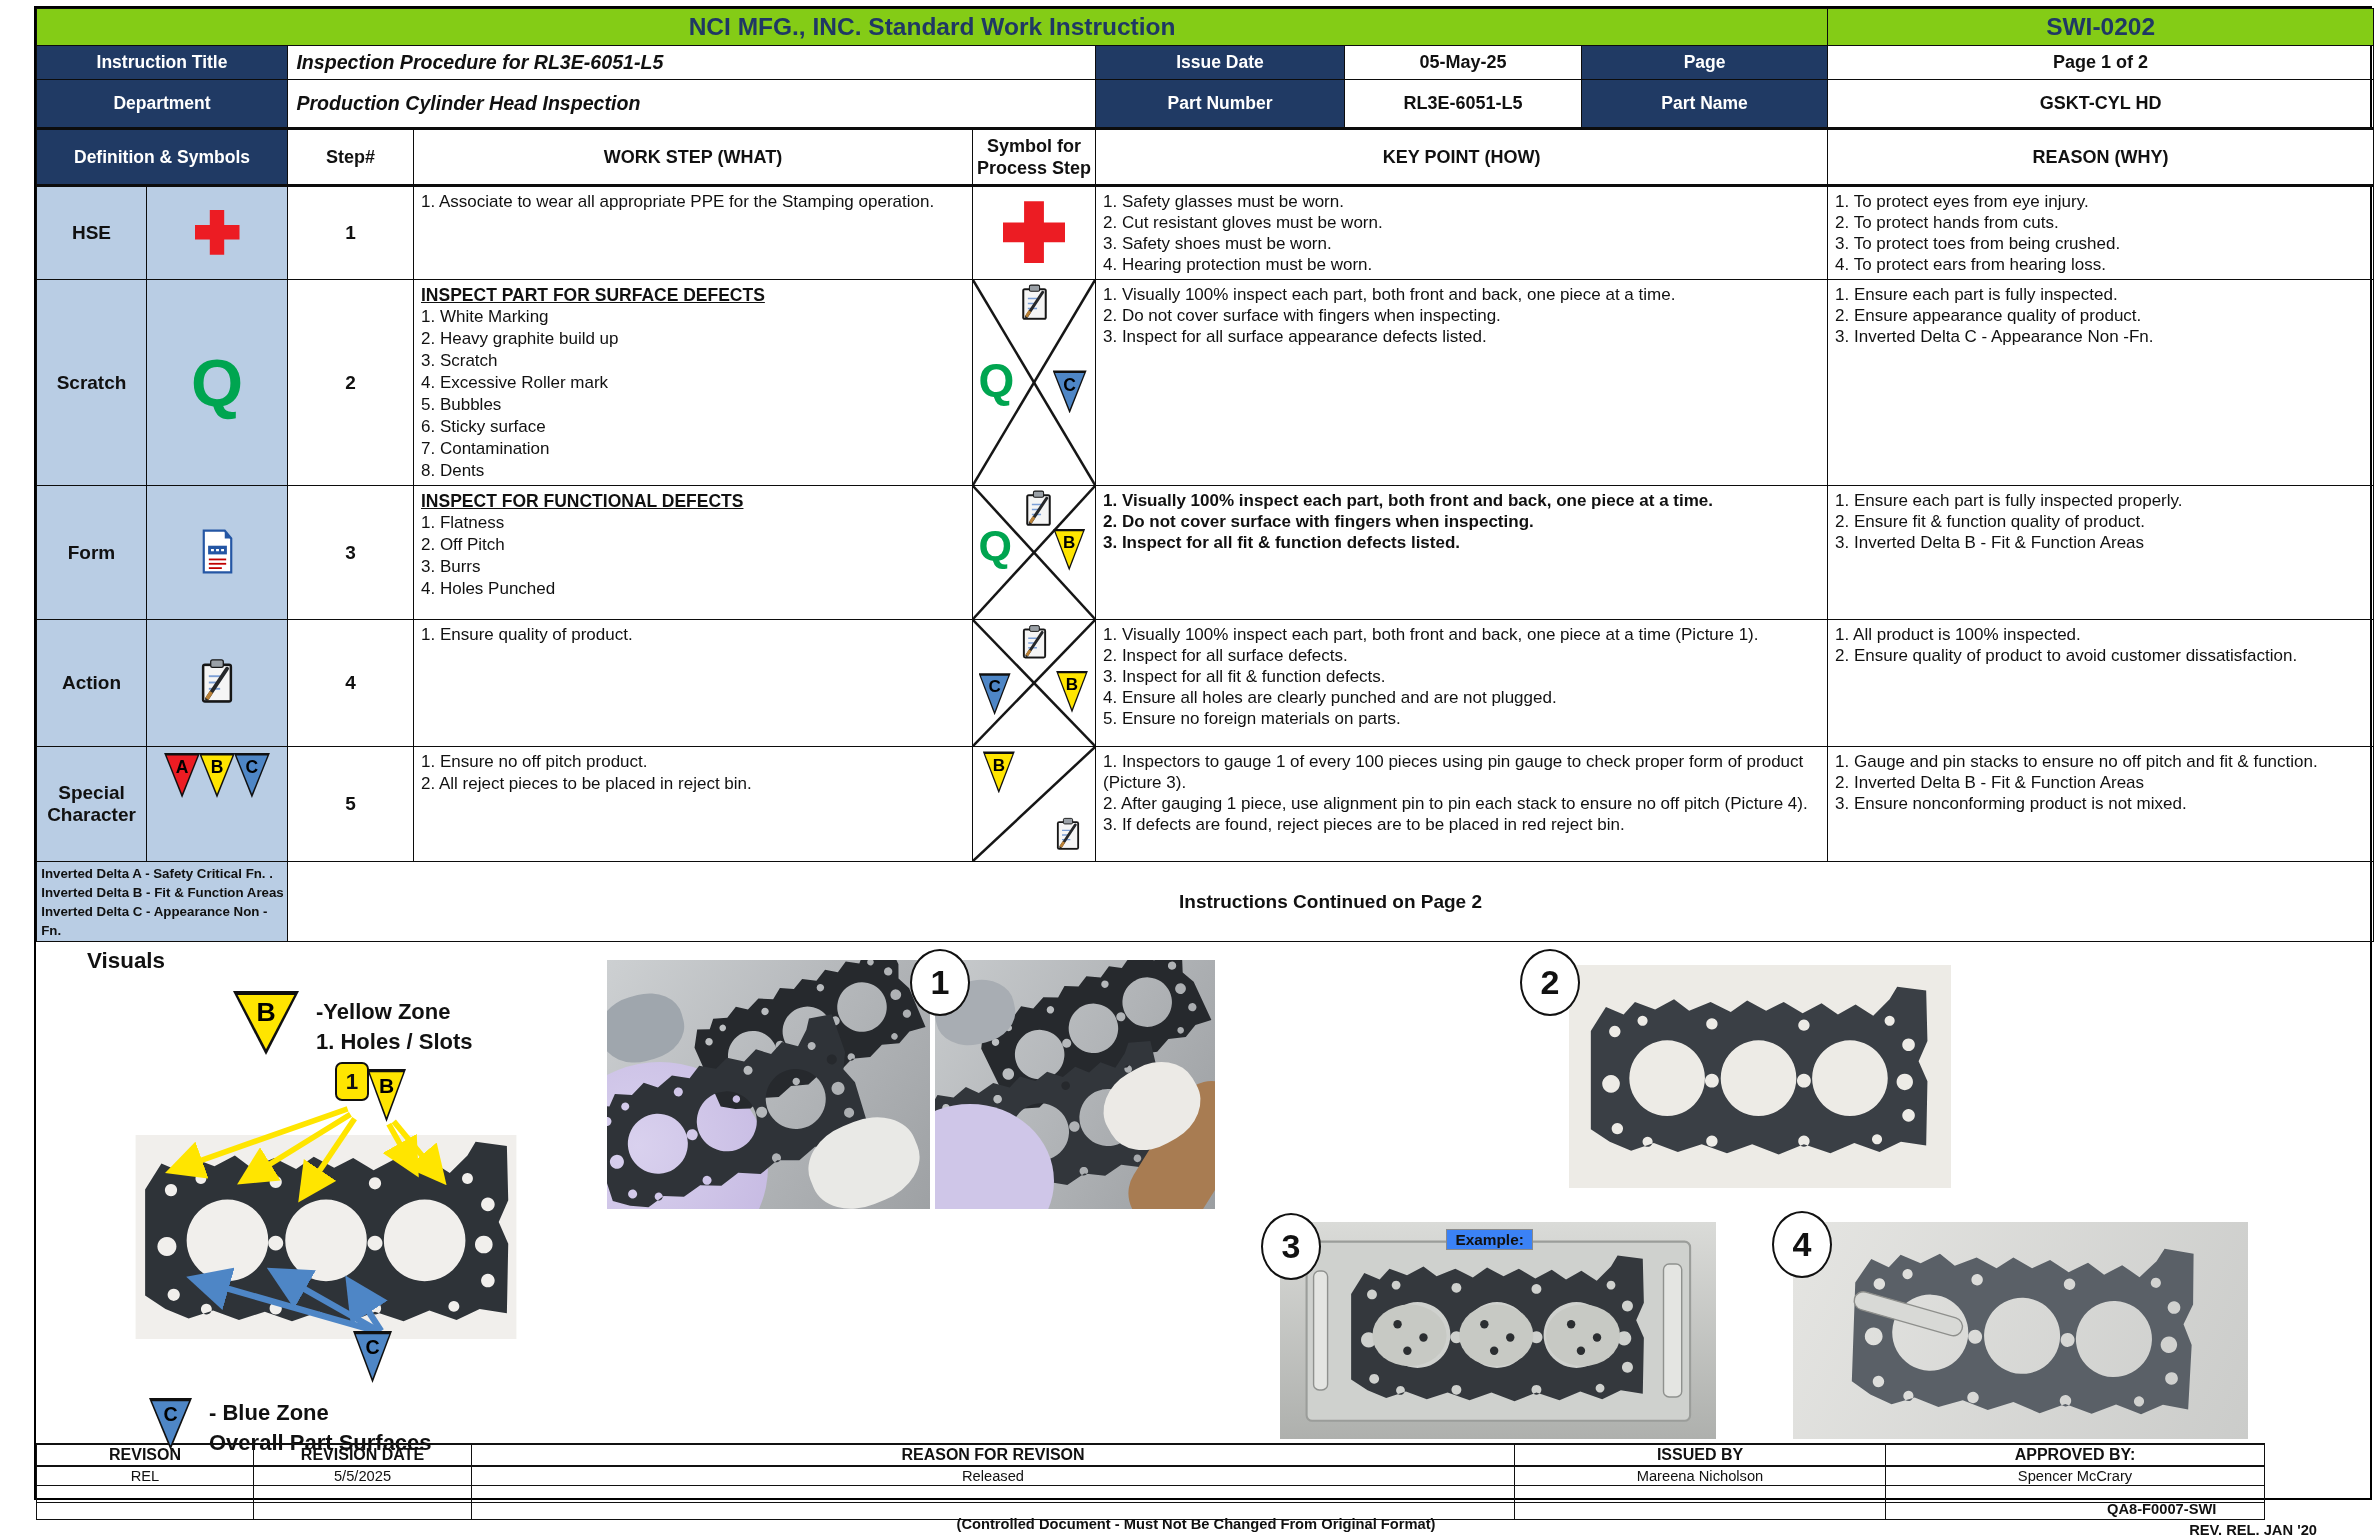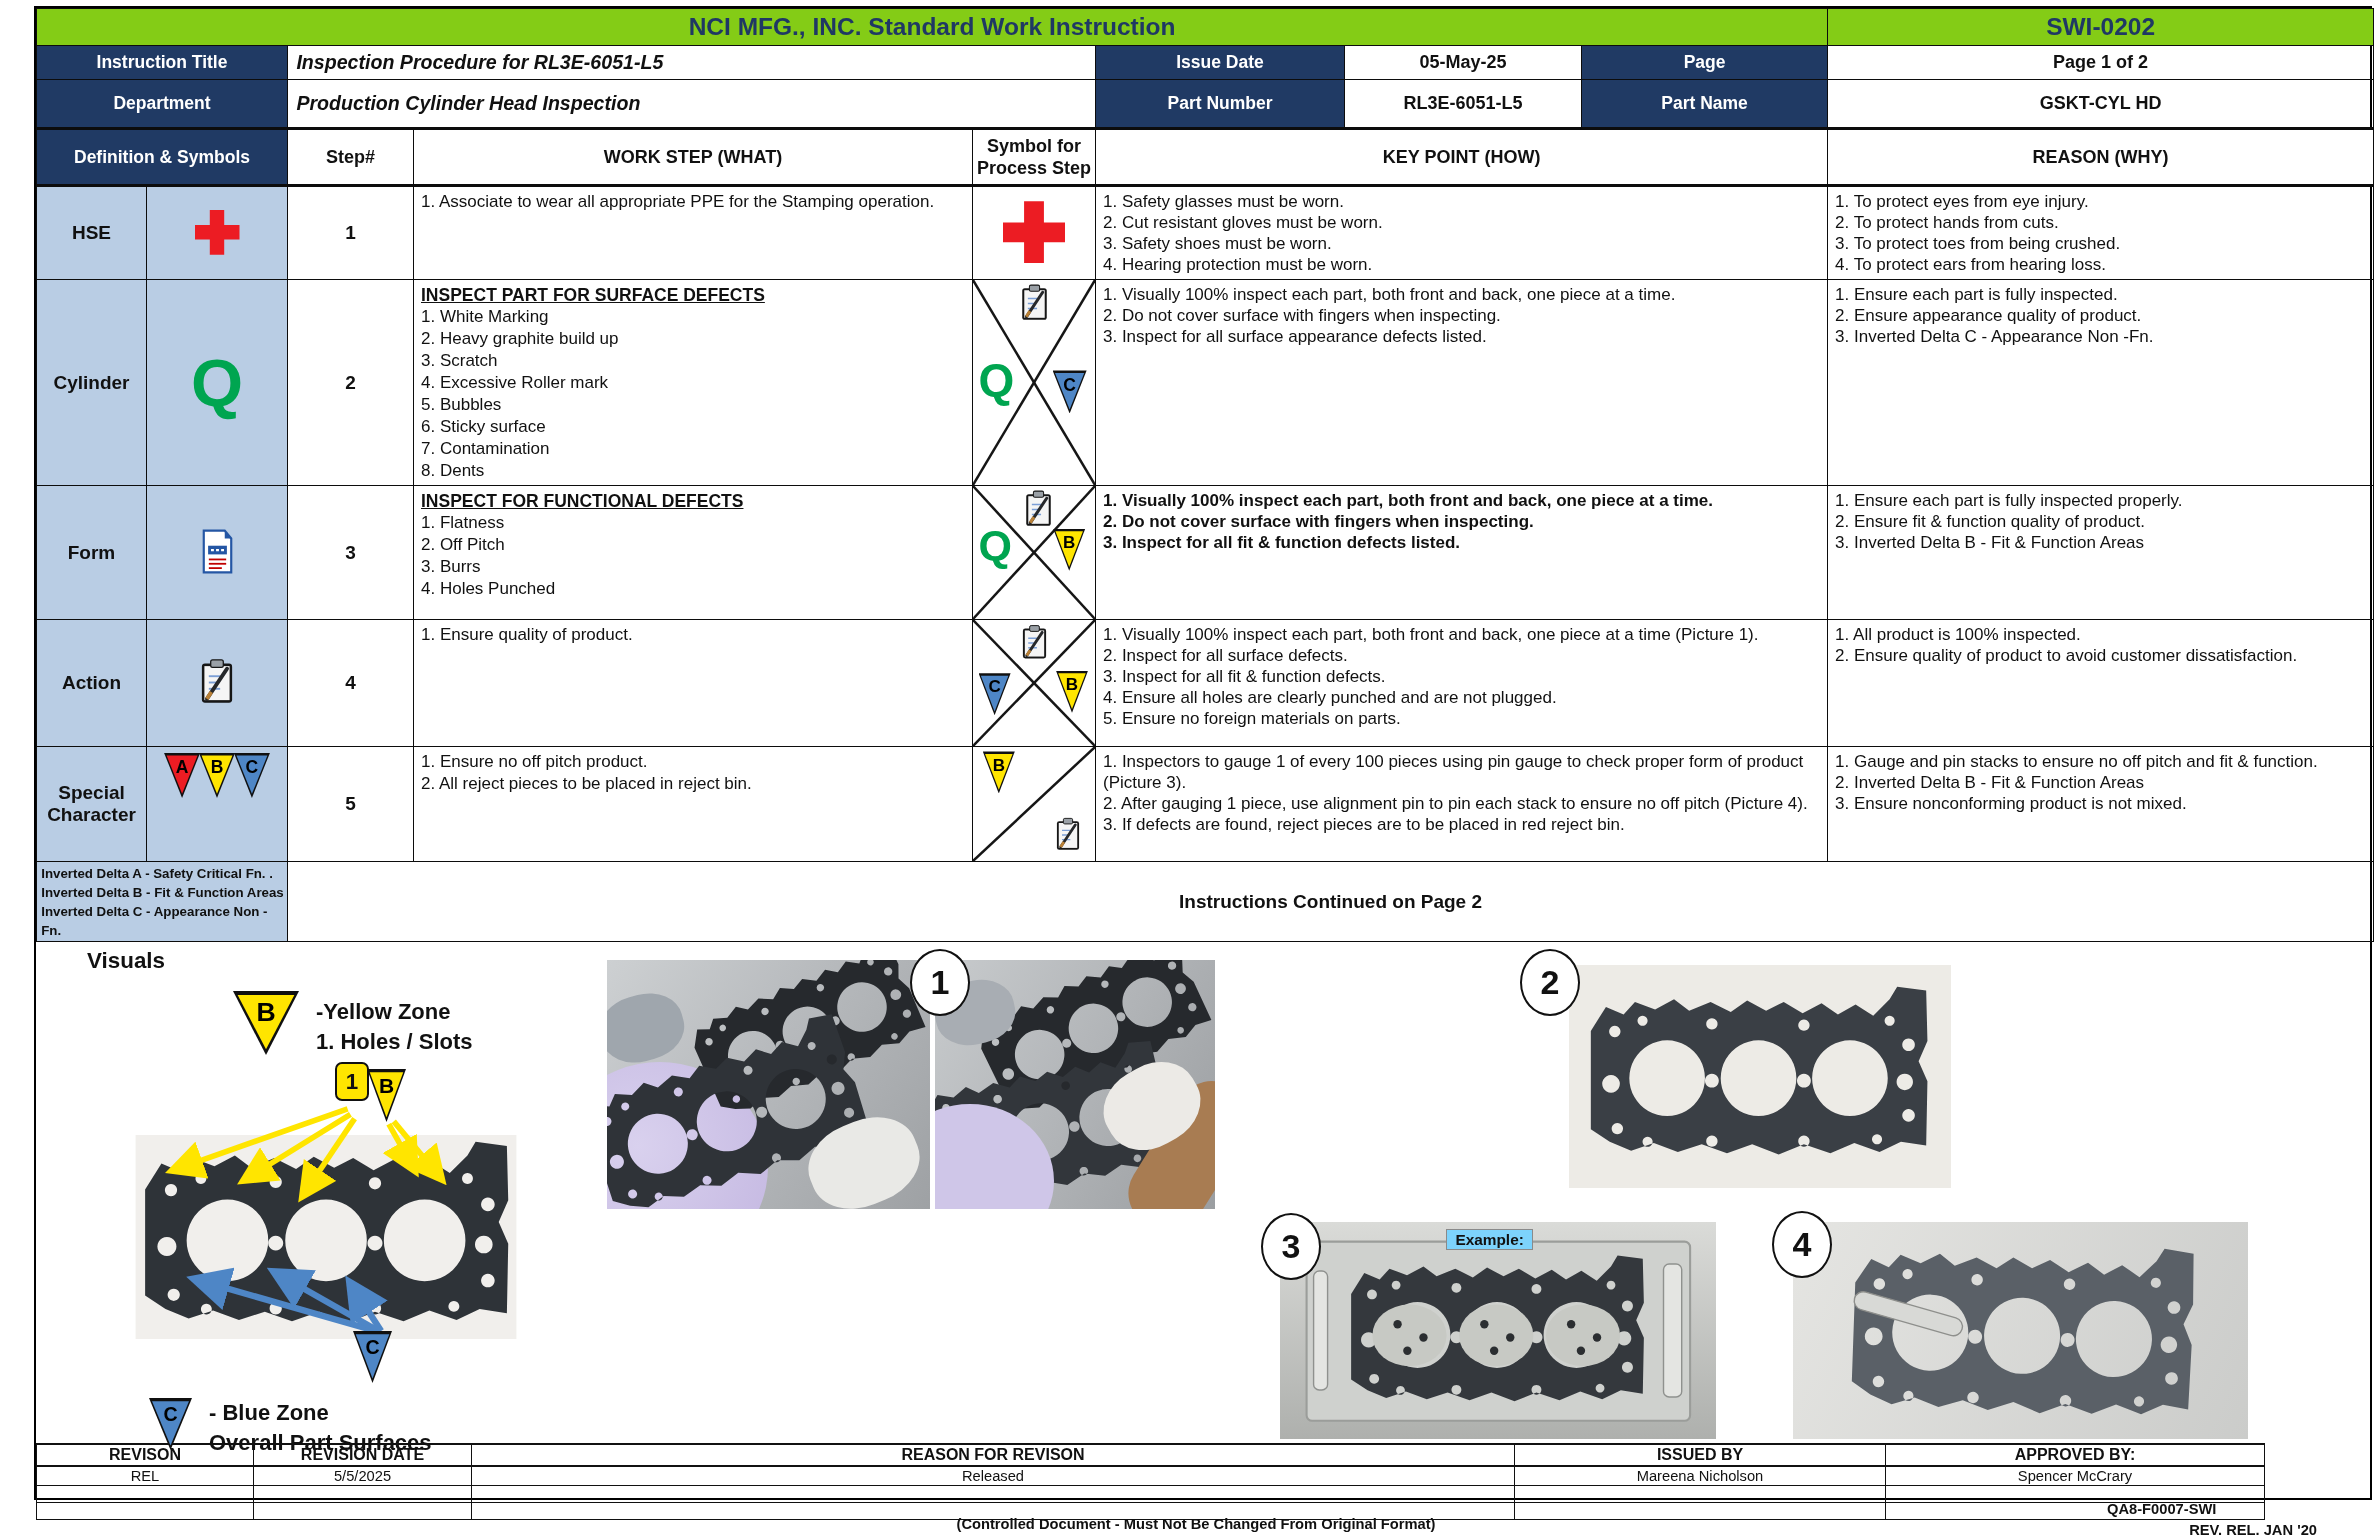--- a/index.html
+++ b/index.html
@@ -36,21 +36,21 @@
   .tri .t-letter{position:absolute;left:0;right:0;top:10%;text-align:center;font-weight:bold;color:#000;}
   .abs{position:absolute;}
   .legendcell{background:#b9cde4;font-size:13.3px;font-weight:bold;line-height:19px;padding:1.4px 1.4px 1.4px 4.2px;vertical-align:middle;text-align:left;}
   .contcell{text-align:center;font-weight:bold;font-size:19px;vertical-align:middle;}
 
   .visuals{position:relative;width:100%;height:501px;background:#fff;}
   .vis-title{font-weight:bold;font-size:22.4px;}
   .zone-text{font-weight:bold;font-size:22px;line-height:30px;}
   .photo{position:absolute;overflow:hidden;}
   .pcircle{position:absolute;width:60px;height:67px;border:2.8px solid #111;border-radius:50%;background:#fff;display:flex;align-items:center;justify-content:center;font-size:34px;font-weight:bold;z-index:6;box-sizing:border-box;}
-  .example{position:absolute;background:#7dd3fc;border:0.7px solid #8a8a8a;padding:0.7px 8.4px;font-weight:bold;font-size:15.4px;z-index:6;}
+  .example{position:absolute;background:#3b82f6;border:0.7px solid #8a8a8a;padding:0.7px 8.4px;font-weight:bold;font-size:15.4px;z-index:6;}
   .callout-box{position:absolute;width:34px;height:39px;background:#ffe500;border:2.1px solid #111;border-radius:7px;display:flex;align-items:center;justify-content:center;font-size:22.4px;font-weight:bold;z-index:4;box-sizing:border-box;}
   .sleeve{position:absolute;border-radius:50%;}
   .glove{position:absolute;border-radius:45%;}
 
   table.rev{width:2229px;border-collapse:collapse;table-layout:fixed;}
   table.rev td{border:1.4px solid #111;box-sizing:border-box;text-align:center;overflow:hidden;}
   table.rev tr.rhead td{font-weight:bold;font-size:16px;border-top-width:2.8px;border-bottom-width:2.8px;}
   table.rev td{font-size:14.7px;}
   .footer-note{position:absolute;font-weight:600;font-size:14.7px;}
 </style>
@@ -158,21 +158,21 @@
             <div>
               <div class="li">1. To protect eyes from eye injury.</div>
               <div class="li">2. To protect hands from cuts.</div>
               <div class="li">3. To protect toes from being crushed.</div>
               <div class="li">4. To protect ears from hearing loss.</div>
             </div>
           </td>
     </tr>
 
     <tr style="height:198px">
-      <td class="lb cat">Cylinder</td>
+      <td class="lb cat">Scratch</td>
       <td class="lb"><span class="bigq" style="font-size:67px">Q</span></td>
       <td class="stepc">2</td>
       <td class="ws">
         <div class="ws-title">INSPECT PART FOR SURFACE DEFECTS</div>
         <div>
               <div class="li">1. White Marking</div>
               <div class="li">2. Heavy graphite build up</div>
               <div class="li">3. Scratch</div>
               <div class="li">4. Excessive Roller mark</div>
               <div class="li">5. Bubbles</div>

